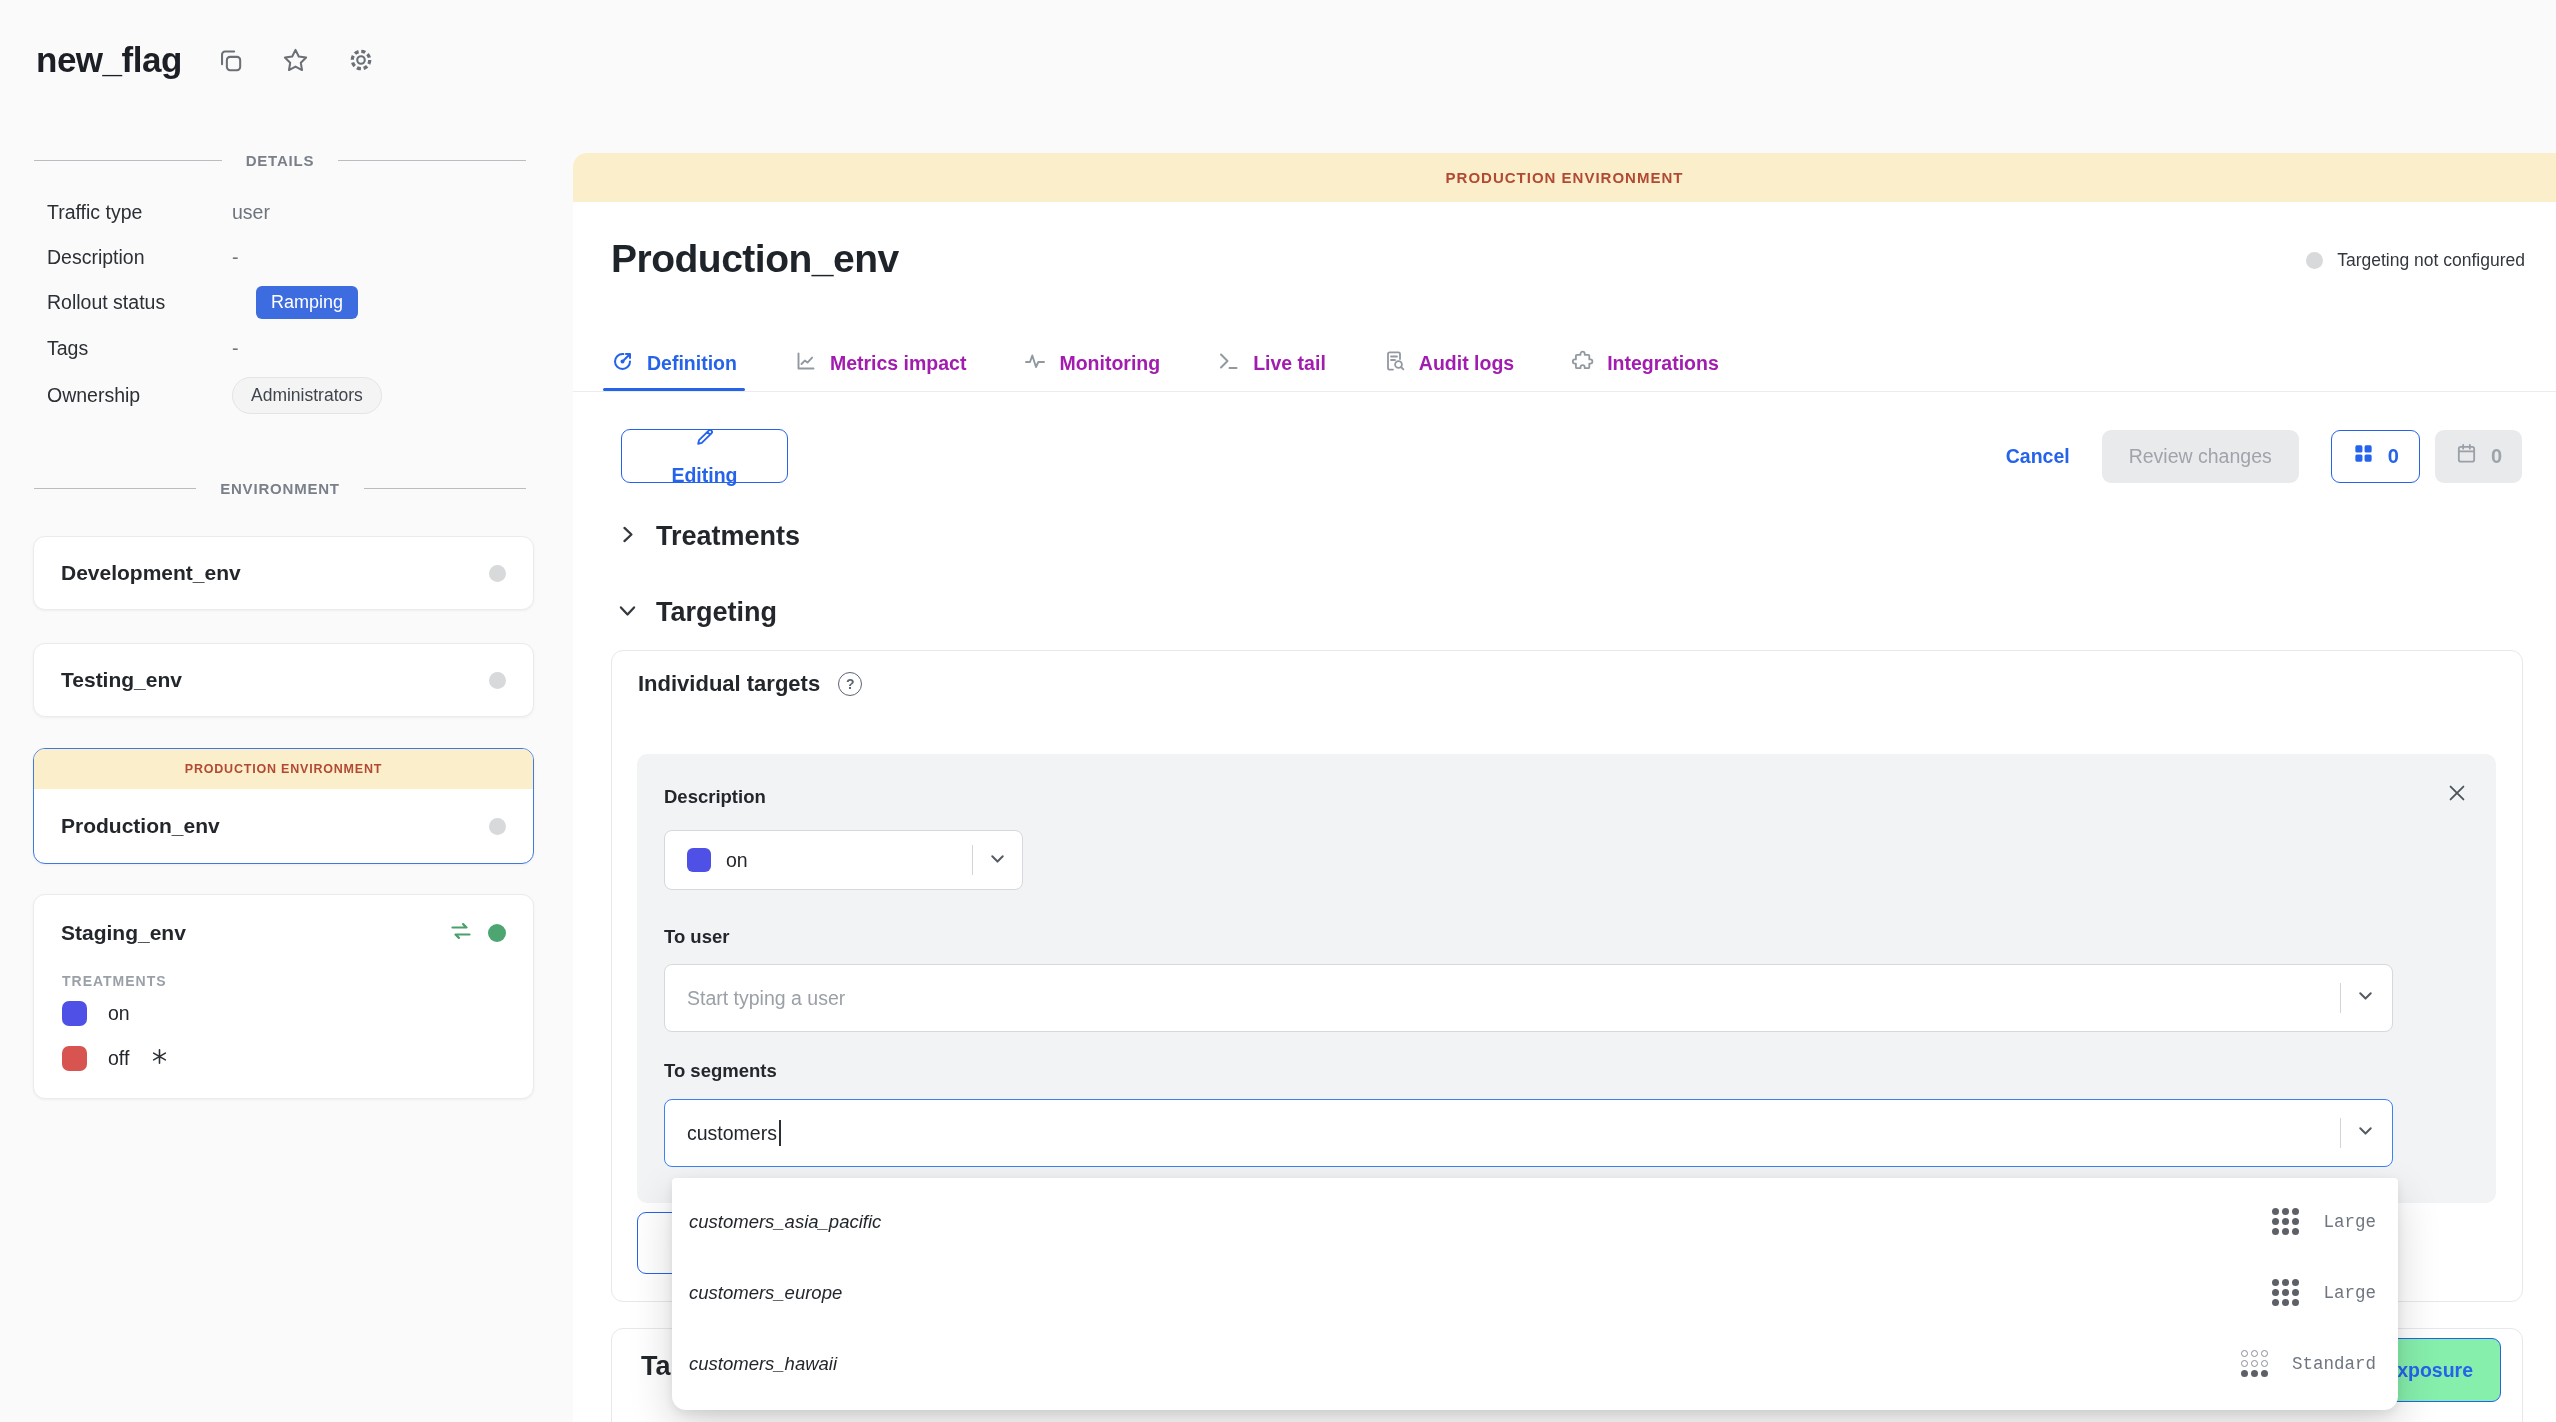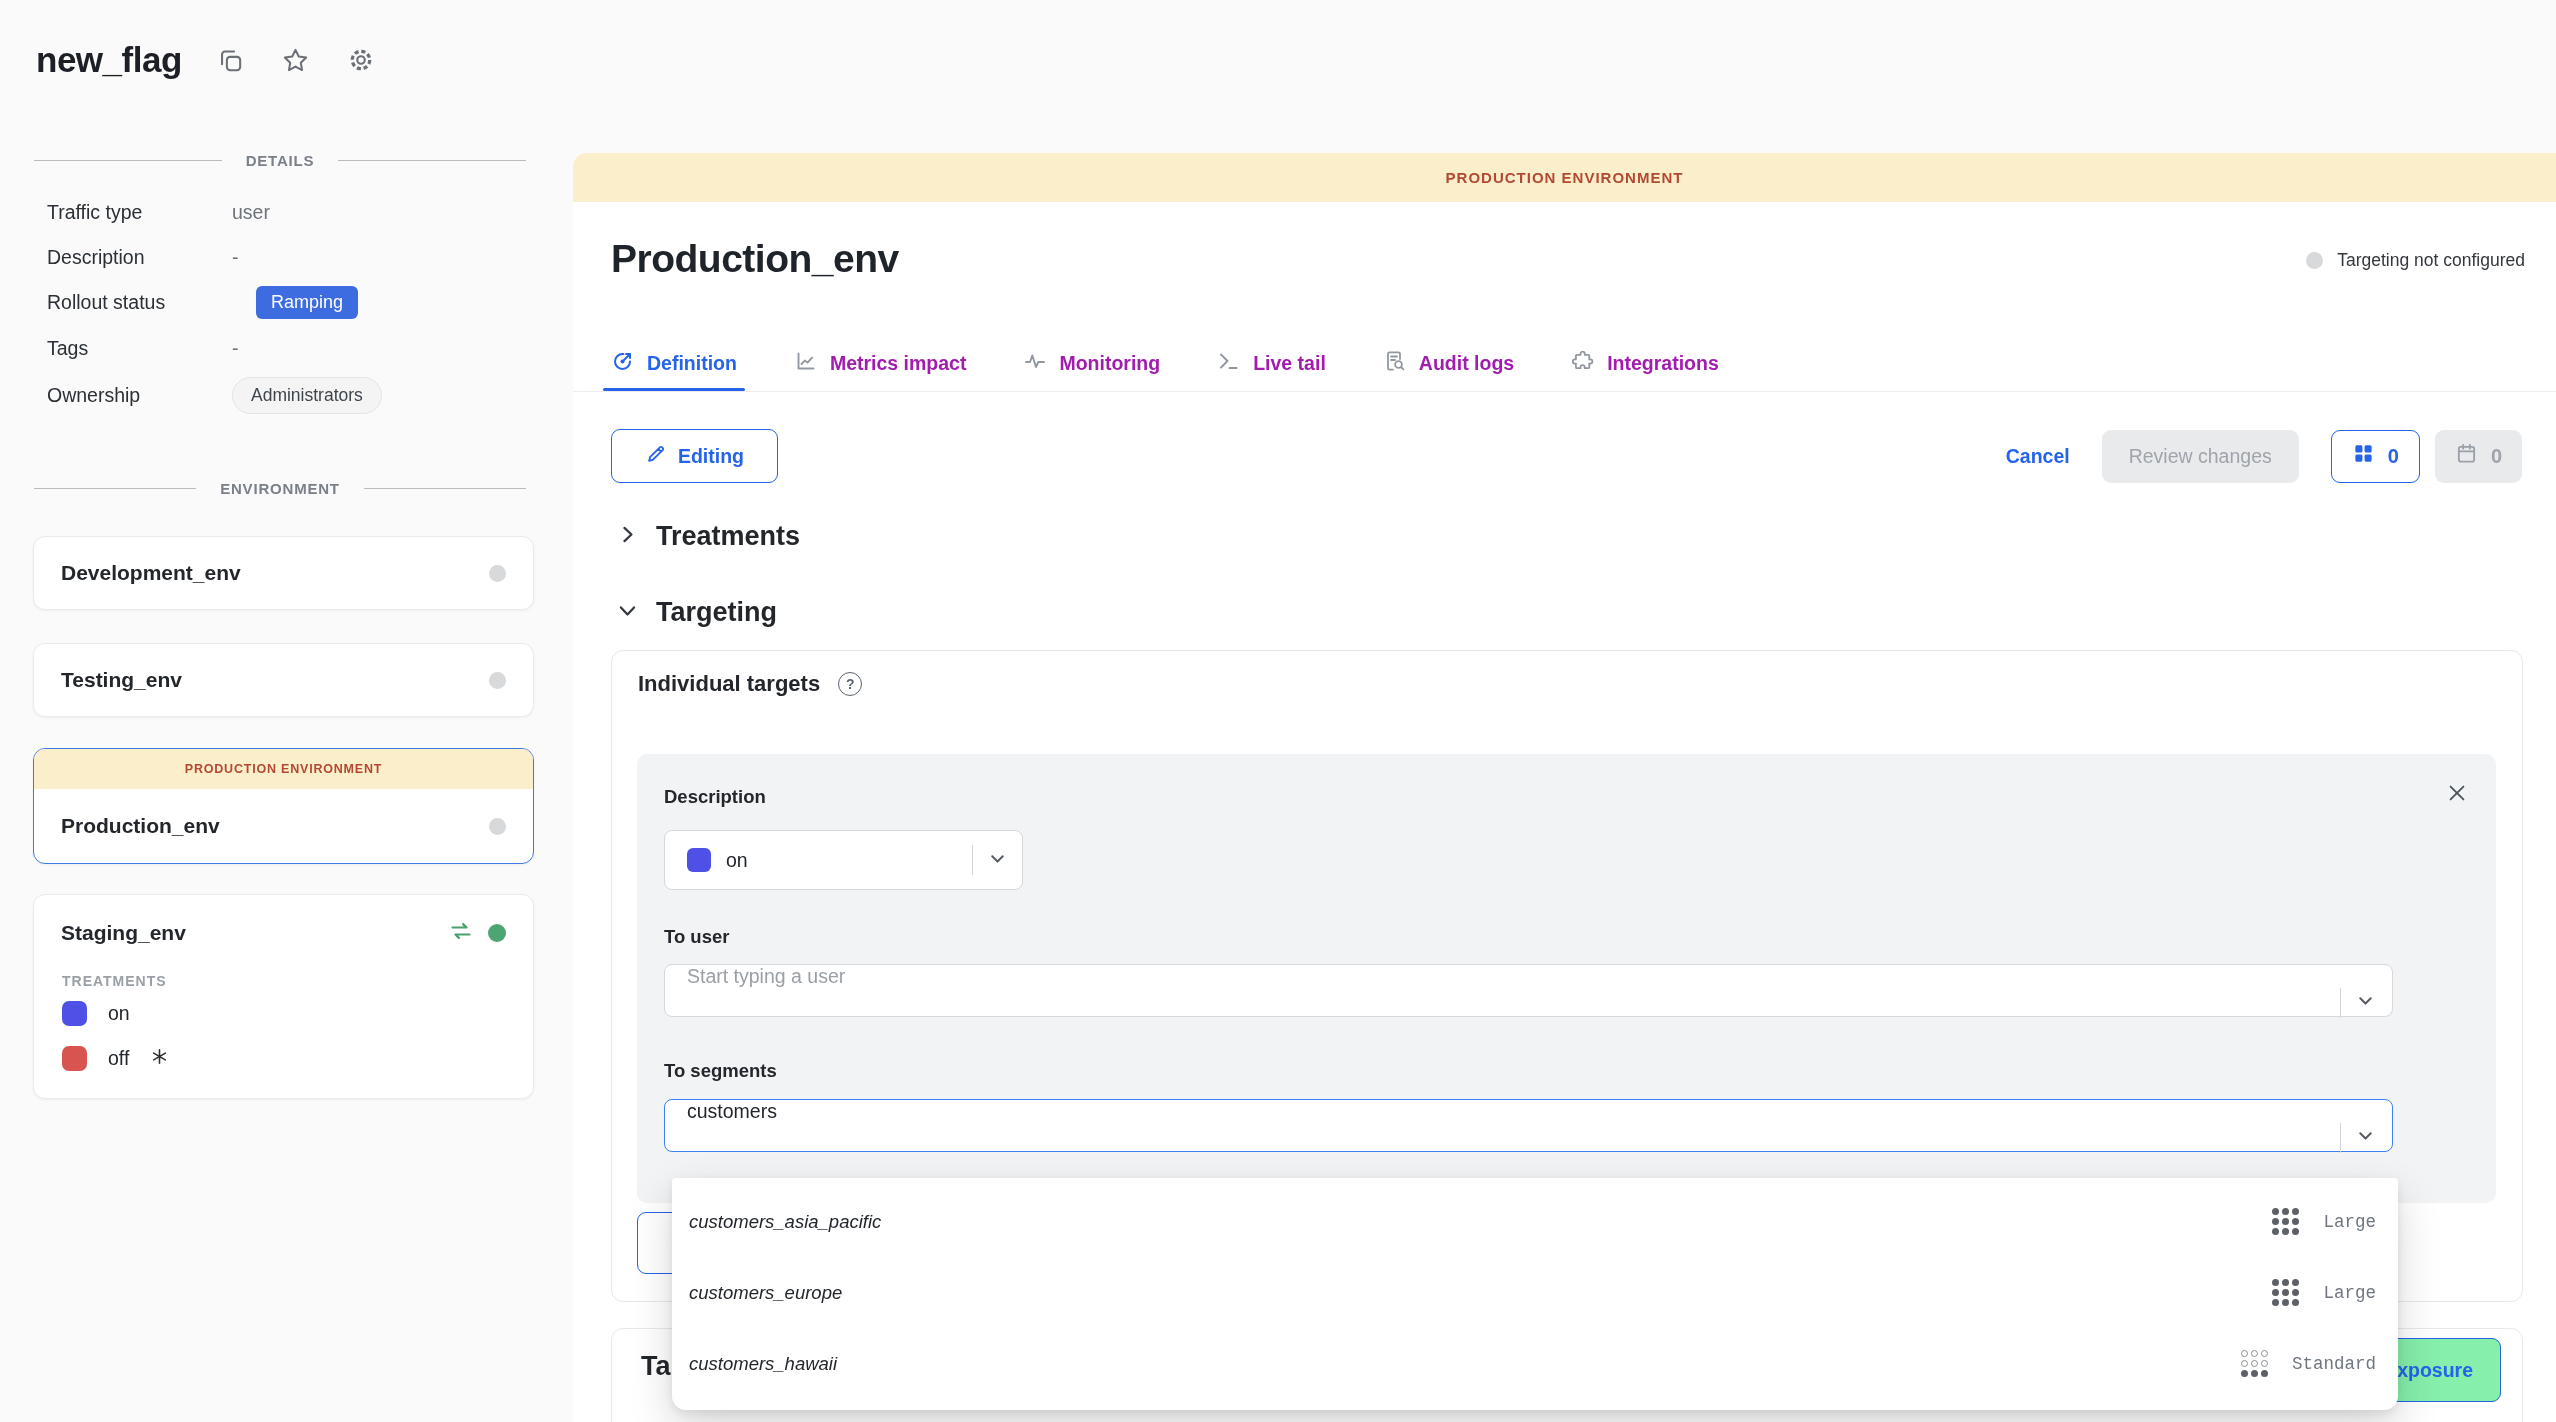--- a/index.html
+++ b/index.html
@@ -49,23 +49,23 @@
   .status { position:absolute; right:31px; top:97px; display:flex; align-items:center; gap:14px; font-size:17.5px; color:#33383e; }
 
   .tabs { position:absolute; left:38px; top:182px; display:flex; gap:57px; height:56px; align-items:center; }
   .tab { position:relative; height:56px; display:flex; align-items:center; gap:12px; font-size:19.5px; font-weight:700; color:#a21caf; cursor:pointer; }
   .tab svg { stroke:#9198a0; }
   .tab.active { color:#2563eb; }
   .tab.active svg { stroke:#2563eb; }
   .tab.active::after { content:""; position:absolute; left:-8px; right:-8px; bottom:0; height:3px; background:#2563eb; border-radius:2px; }
   .tabs-divider { position:absolute; left:0; right:0; top:238px; height:1px; background:#ececee; }
 
-  .edit-btn { position:absolute; left:38px; top:276px; width:167px; height:54px; background:#fff;
+  .edit-btn { position:absolute; left:48px; top:276px; width:167px; height:54px; background:#fff;
               border:1.6px solid #2563eb; border-radius:9px; display:flex; align-items:center; justify-content:center;
-              gap:11px; color:#2563eb; font-size:19.5px; font-weight:700; cursor:pointer; }
+              gap:11px; color:#2563eb; font-size:19.5px; font-weight:700; cursor:pointer;flex-direction:column; }
   .toolbar-right { position:absolute; right:34px; top:276px; height:54px; display:flex; align-items:center; gap:32px; }
   .link-blue { color:#2563eb; font-size:19.5px; font-weight:700; cursor:pointer; }
   .btn-disabled { height:53px; background:#e9eaec; border:none; border-radius:9px; color:#9fa4ab;
                   font-size:19.5px; padding:1px 27px; display:flex; align-items:center; font-family:inherit; }
   .count-group { display:flex; align-items:center; gap:15px; }
   .count-btn { height:53px; border-radius:9px; display:flex; align-items:center; gap:13px; padding:0 20px; font-size:20px; font-weight:700; }
   .count-btn.active-count { background:#fff; border:1.6px solid #2563eb; color:#2563eb; }
   .count-btn.idle-count { background:#e9eaec; border:none; color:#9fa4ab; }
 
   .collapse-row { position:absolute; left:44px; display:flex; align-items:center; gap:18px;
@@ -79,22 +79,22 @@
                  font-size:14px; font-weight:700; display:flex; align-items:center; justify-content:center; }
   .gray-card { position:absolute; left:25px; top:103px; right:26px; height:449px; background:#f2f3f5; border-radius:10px; }
   .close-x { position:absolute; right:28px; top:28px; cursor:pointer; }
   .form-label { position:absolute; left:27px; font-size:18.5px; font-weight:700; color:#23272c; }
   .select-box { position:absolute; left:27px; top:76px; width:359px; height:60px; background:#fff;
                 border:1px solid #d6d8db; border-radius:8px; display:flex; align-items:center; padding:0 14px 0 22px; cursor:pointer; }
   .sq-on { width:24px; height:24px; border-radius:6px; background:#4f50e6; margin-right:15px; }
   .select-text { flex:1; font-size:19.5px; color:#23272c; }
   .chev-cluster { display:flex; align-items:center; gap:14px; margin-left:auto; }
   .v-div { width:1px; height:30px; background:#d2d4d8; }
-  .text-input { position:absolute; left:27px; width:1729px; height:53px; background:#fff; border:1px solid #d6d8db;
-                border-radius:8px; display:flex; padding:0 16px 0 22px; font-size:19.5px;flex-direction:column; }
+  .text-input { position:absolute; left:27px; width:1729px; height:68px; background:#fff; border:1px solid #d6d8db;
+                border-radius:8px; display:flex; align-items:center; padding:0 16px 0 22px; font-size:19.5px; }
   .text-input.focused { border:1.6px solid #3b82f6; }
   .placeholder { color:#9aa0a6; flex:1; }
   .typed { color:#23272c; }
   .caret { display:inline-block; width:2px; height:26px; background:#2b3036; margin-left:2px; vertical-align:middle; }
   .flex1 { flex:1; }
 
   
   .seg-dd { position:absolute; left:99px; top:1025px; width:1726px; height:232px; background:#fff; z-index:50;
             border-radius:4px 4px 14px 14px; padding:8px 0;
             box-shadow:0 18px 44px rgba(0,0,0,.16), 0 3px 10px rgba(0,0,0,.08); }

